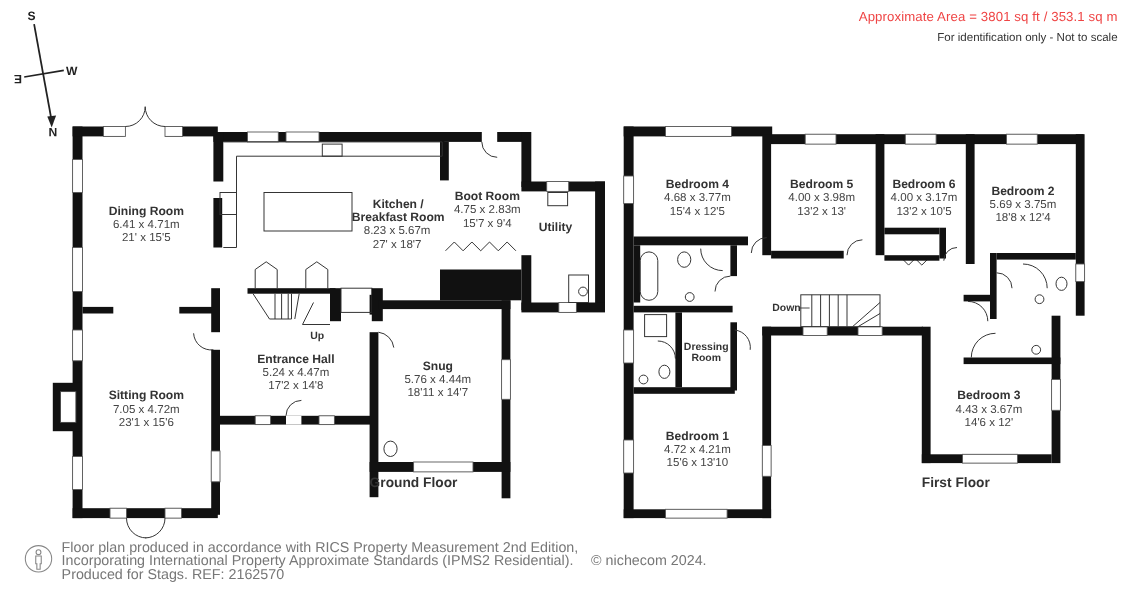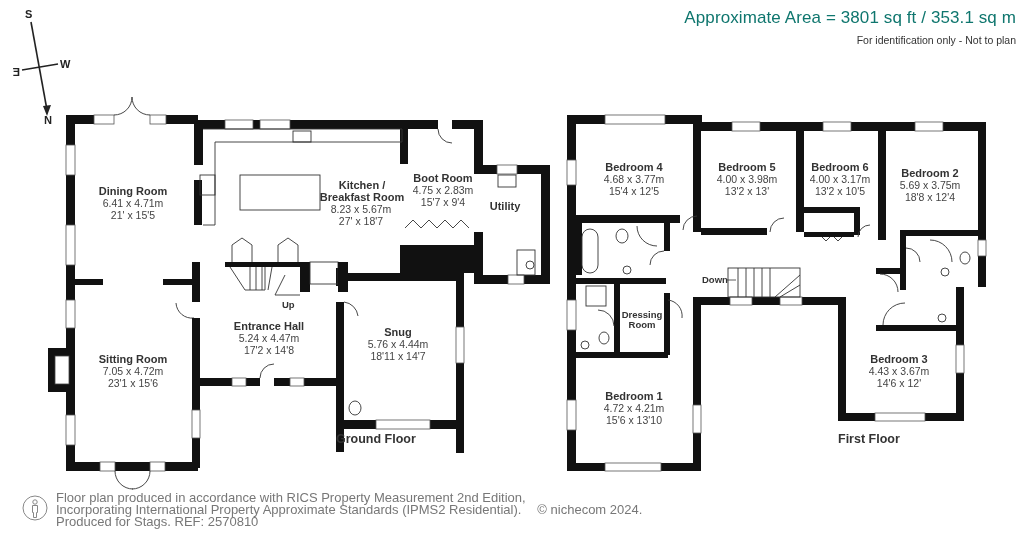--- a/index.html
+++ b/index.html
@@ -1,39 +1,39 @@
 <!DOCTYPE html>
 <html><head>
 <meta charset="utf-8">
 <style>
   html, body { margin:0; padding:0; background:#ffffff; }
   body { width:1024px; height:545px; position:relative; overflow:hidden; font-family:"Liberation Sans", sans-serif; color:#333; }
   .header-area { position:absolute; right:8px; top:8px; text-align:right; }
-  .area-title { font-size:17px; color:#0f766e; letter-spacing:0.1px; }
+  .area-title { font-size:12px; color:#ef4444; letter-spacing:0.1px; }
   .area-note { font-size:10.5px; color:#333; margin-top:6px; }
   svg.plan { position:absolute; left:0; top:0; }
   .wall { fill:#111; }
   .win { fill:#fff; stroke:#555; stroke-width:0.8; }
   .thin { fill:none; stroke:#333; stroke-width:0.9; }
   .room-name { font-family:"Liberation Sans", sans-serif; font-weight:bold; font-size:11px; fill:#333; text-anchor:middle; }
   .room-dim { font-family:"Liberation Sans", sans-serif; font-size:10.5px; fill:#444; text-anchor:middle; }
   .floor-label { font-family:"Liberation Sans", sans-serif; font-weight:bold; font-size:12.5px; fill:#333; }
   .small-label { font-family:"Liberation Sans", sans-serif; font-weight:bold; font-size:9.5px; fill:#333; }
   .compass-letter { font-family:"Liberation Sans", sans-serif; font-weight:bold; font-size:11px; fill:#222; }
   .footer { position:absolute; left:22px; top:492px; display:flex; align-items:flex-start; }
   .footer-icon { width:26px; height:26px; margin-right:8px; margin-top:3px; }
   .footer-text { font-size:13px; color:#777; line-height:12px; }
   .footer-text .copy { margin-left:16px; }
 </style>
 </head>
 <body>
 
 <div class="header-area">
   <div class="area-title">Approximate Area = 3801 sq ft / 353.1 sq m</div>
-  <div class="area-note">For identification only - Not to plan</div>
+  <div class="area-note">For identification only - Not to scale</div>
 </div>
 
 <svg class="plan" width="1024" height="545" viewBox="0 0 1024 545">
 
   <g>
     <line x1="31" y1="22" x2="47" y2="110" stroke="#222" stroke-width="1.6"></line>
     <polygon points="47,116 43,106 51,105" fill="#222"></polygon>
     <line x1="22" y1="70" x2="58" y2="64" stroke="#222" stroke-width="1.6"></line>
     <text class="compass-letter" x="25" y="18">S</text>
     <text class="compass-letter" x="60" y="68">W</text>
@@ -288,15 +288,15 @@
 
 <div class="footer">
   <svg class="footer-icon" viewBox="0 0 26 26">
     <circle cx="13" cy="13" r="12" fill="none" stroke="#888" stroke-width="1"></circle>
     <circle cx="13" cy="7" r="2.2" fill="none" stroke="#888" stroke-width="1"></circle>
     <path d="M10.5,10.5 h5 v7 h-1 v5 h-3 v-5 h-1 z" fill="none" stroke="#888" stroke-width="1"></path>
   </svg>
   <div class="footer-text">
     <div>Floor plan produced in accordance with RICS Property Measurement 2nd Edition,</div>
     <div><span>Incorporating International Property Approximate Standards (IPMS2 Residential).</span><span class="copy">© nichecom 2024.</span></div>
-    <div>Produced for Stags.   REF: 2570810</div>
+    <div>Produced for Stags.   REF: 2162570</div>
   </div>
 </div>
 
 </body></html>

